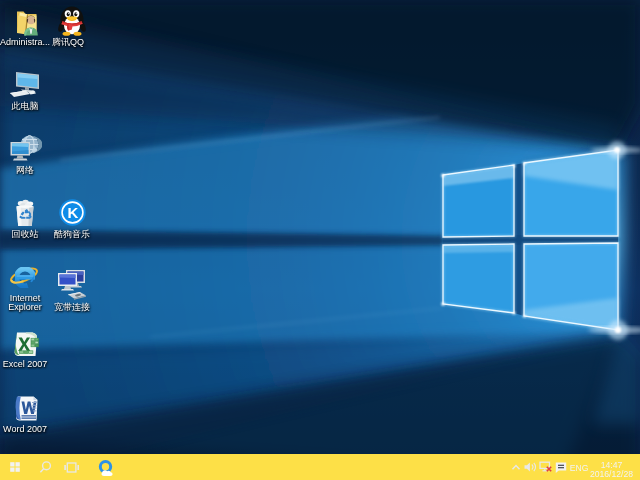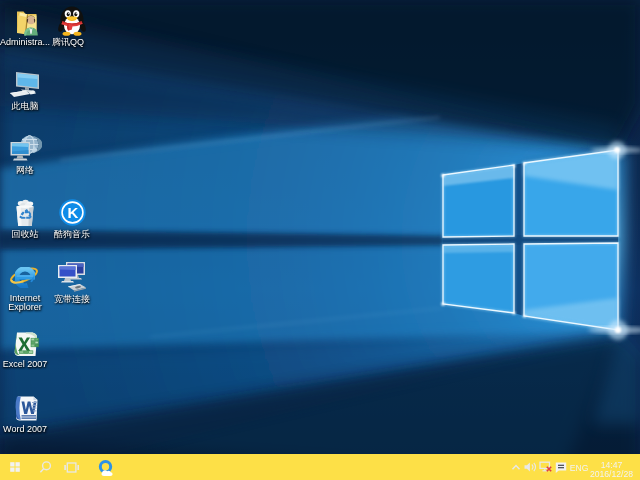--- a/index.html
+++ b/index.html
@@ -248,21 +248,21 @@
 <div class="lbl">腾讯QQ</div>
 </div>
 <div class="icon" style="left:44px;top:197px">
 <svg width="31" height="31" viewBox="0 0 31 31">
 <circle cx="15.5" cy="15.5" r="13.2" fill="#0e8ce8"></circle>
 <circle cx="15.5" cy="15.5" r="10.4" fill="none" stroke="#ffffff" stroke-width="1.6"></circle>
 <text x="15.8" y="21" font-family="Liberation Sans,sans-serif" font-size="15" font-weight="bold" fill="#ffffff" text-anchor="middle">K</text>
 </svg>
 <div class="lbl">酷狗音乐</div>
 </div>
-<div class="icon" style="left:44px;top:261px">
+<div class="icon" style="left:44px;top:269px">
 <svg width="36" height="32" viewBox="0 0 36 32">
 <polygon points="12,1 31,1 31,14 12,14" fill="#d8dee4"></polygon>
 <polygon points="13.5,2.5 29.5,2.5 29.5,12.5 13.5,12.5" fill="#2b3f9e"></polygon>
 <polygon points="13.5,2.5 29.5,2.5 29.5,6 13.5,5.5" fill="#4a62c0"></polygon>
 <polygon points="19,14 24,14 25,17 18,17" fill="#b0b8c0"></polygon>
 <polygon points="16,17 27,17 28,18.5 15,18.5" fill="#c8d0d6"></polygon>
 <polygon points="4,4 23,4 23,17 4,17" fill="#e8edf1"></polygon>
 <polygon points="5.5,5.5 21.5,5.5 21.5,15.5 5.5,15.5" fill="#3450c8"></polygon>
 <polygon points="5.5,5.5 21.5,5.5 21.5,9 5.5,8.5" fill="#5a74d8"></polygon>
 <polygon points="11,17 16,17 17,20 10,20" fill="#c0c8ce"></polygon>

